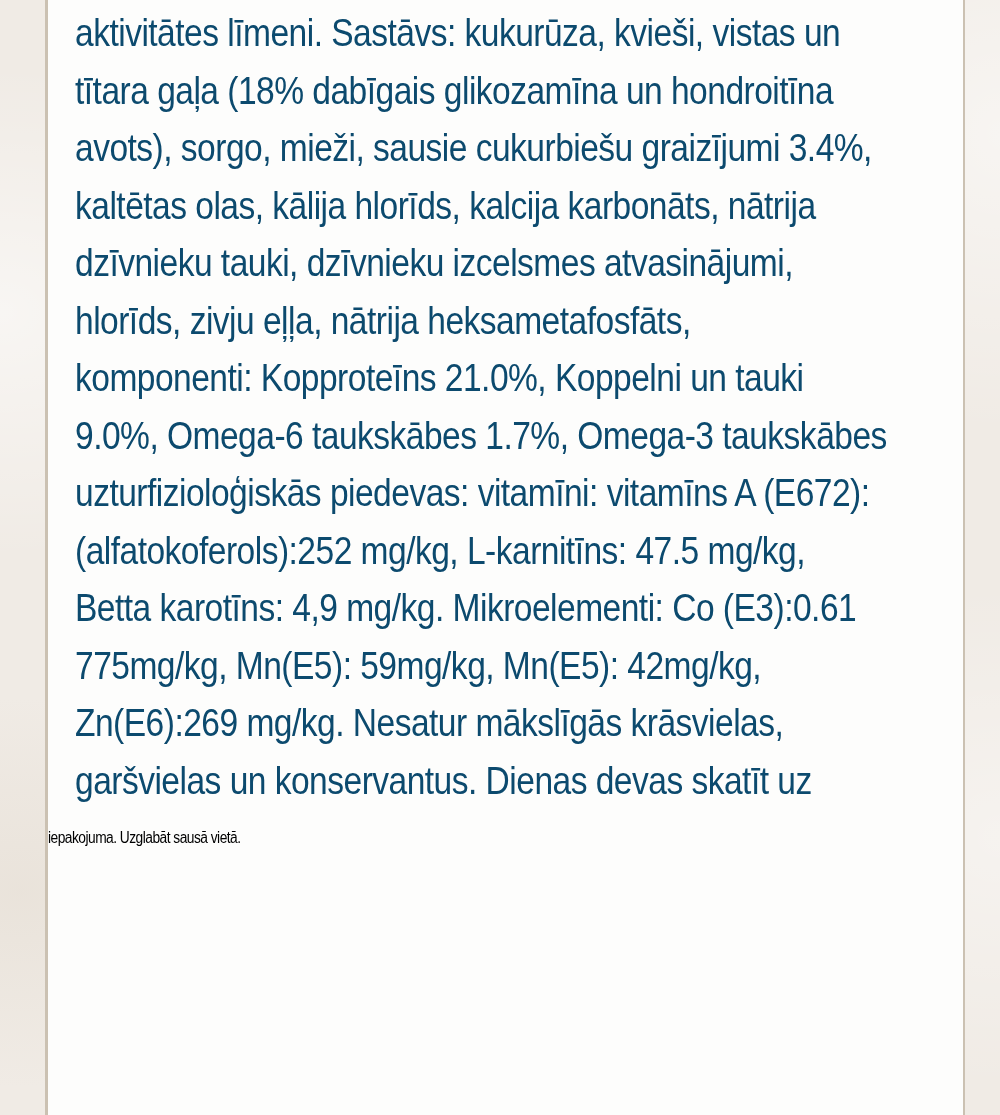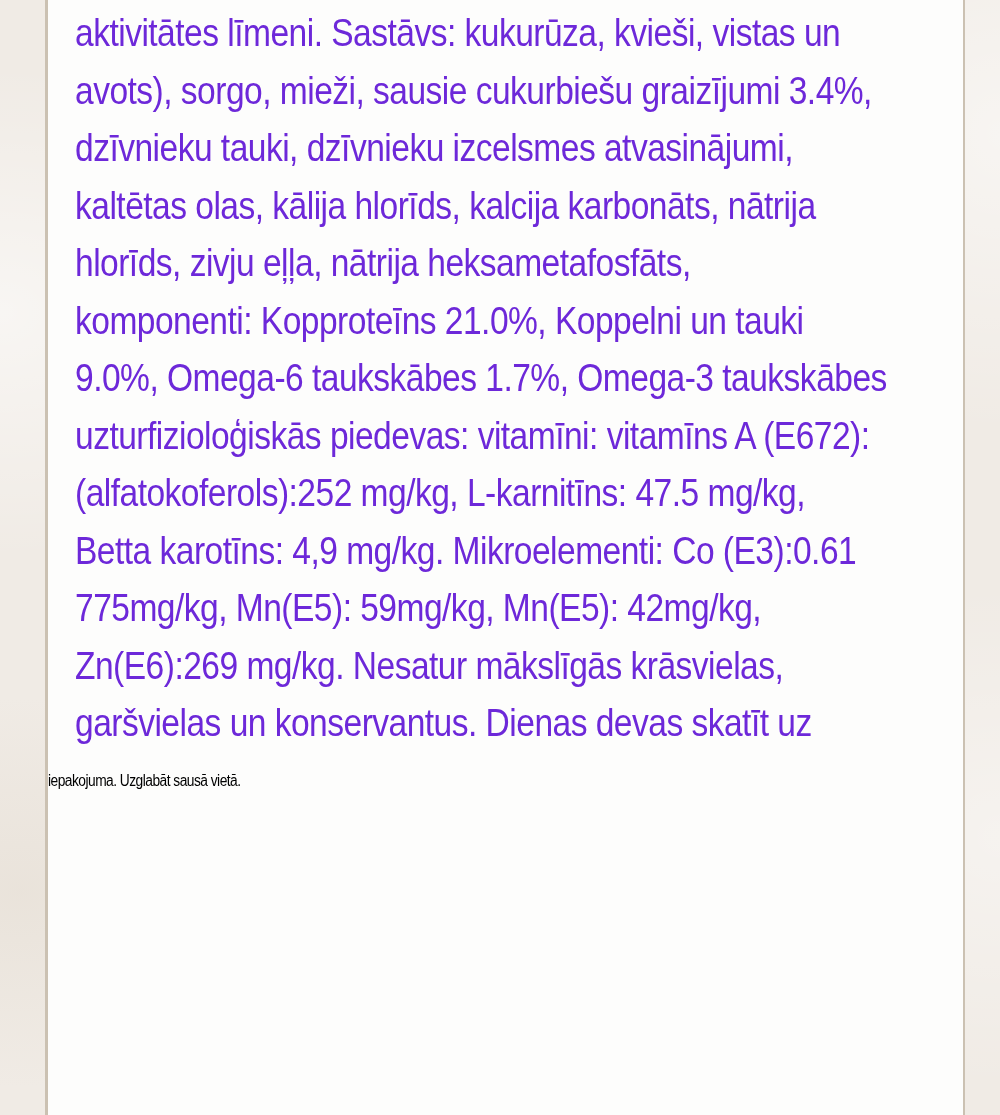--- a/index.html
+++ b/index.html
@@ -30,21 +30,21 @@
     left: 45px;
     right: 35px;
     box-sizing: border-box;
     background: #fdfdfc;
     border-left: 3px solid #cbc1b2;
     border-right: 2px solid #cbc1b2;
     overflow: hidden;
   }
   .description {
     padding: 4px 0 0 27px;
-    color: #6d28d9;
+    color: #0c4a6e;
     font-size: 39px;
     font-weight: 400;
   }
   .line {
     height: 57.5px;
     line-height: 57.5px;
     white-space: nowrap;
   }
   .line-inner {
     display: inline-block;
@@ -55,23 +55,24 @@
 </style>
 </head>
 <body>
 
 <div class="page-bg"></div>
 
 <div class="panel">
   <div class="description">
 
   <div class="line"><span class="line-inner" style="transform: scaleX(0.86);">aktivitātes līmeni. Sastāvs: kukurūza, kvieši, vistas un</span></div>
+      <div class="line"><span class="line-inner" style="transform: scaleX(0.86);">tītara gaļa (18% dabīgais glikozamīna un hondroitīna</span></div>
       <div class="line"><span class="line-inner" style="transform: scaleX(0.86);">avots), sorgo, mieži, sausie cukurbiešu graizījumi 3.4%,</span></div>
+      <div class="line"><span class="line-inner" style="transform: scaleX(0.86);">kaltētas olas, kālija hlorīds, kalcija karbonāts, nātrija</span></div>
       <div class="line"><span class="line-inner" style="transform: scaleX(0.86);">dzīvnieku tauki, dzīvnieku izcelsmes atvasinājumi,</span></div>
-      <div class="line"><span class="line-inner" style="transform: scaleX(0.86);">kaltētas olas, kālija hlorīds, kalcija karbonāts, nātrija</span></div>
       <div class="line"><span class="line-inner" style="transform: scaleX(0.86);">hlorīds, zivju eļļa, nātrija heksametafosfāts,</span></div>
       <div class="line"><span class="line-inner" style="transform: scaleX(0.86);">komponenti: Kopproteīns 21.0%, Koppelni un tauki</span></div>
       <div class="line"><span class="line-inner" style="transform: scaleX(0.86);">9.0%, Omega-6 taukskābes 1.7%, Omega-3 taukskābes</span></div>
       <div class="line"><span class="line-inner" style="transform: scaleX(0.86);">uzturfizioloģiskās piedevas: vitamīni: vitamīns A (E672):</span></div>
       <div class="line"><span class="line-inner" style="transform: scaleX(0.86);">(alfatokoferols):252 mg/kg, L-karnitīns: 47.5 mg/kg,</span></div>
       <div class="line"><span class="line-inner" style="transform: scaleX(0.86);">Betta karotīns: 4,9 mg/kg. Mikroelementi: Co (E3):0.61</span></div>
       <div class="line"><span class="line-inner" style="transform: scaleX(0.86);">775mg/kg, Mn(E5): 59mg/kg, Mn(E5): 42mg/kg,</span></div>
       <div class="line"><span class="line-inner" style="transform: scaleX(0.86);">Zn(E6):269 mg/kg. Nesatur mākslīgās krāsvielas,</span></div>
       <div class="line"><span class="line-inner" style="transform: scaleX(0.86);">garšvielas un konservantus. Dienas devas skatīt uz</span></div>
     </div>

